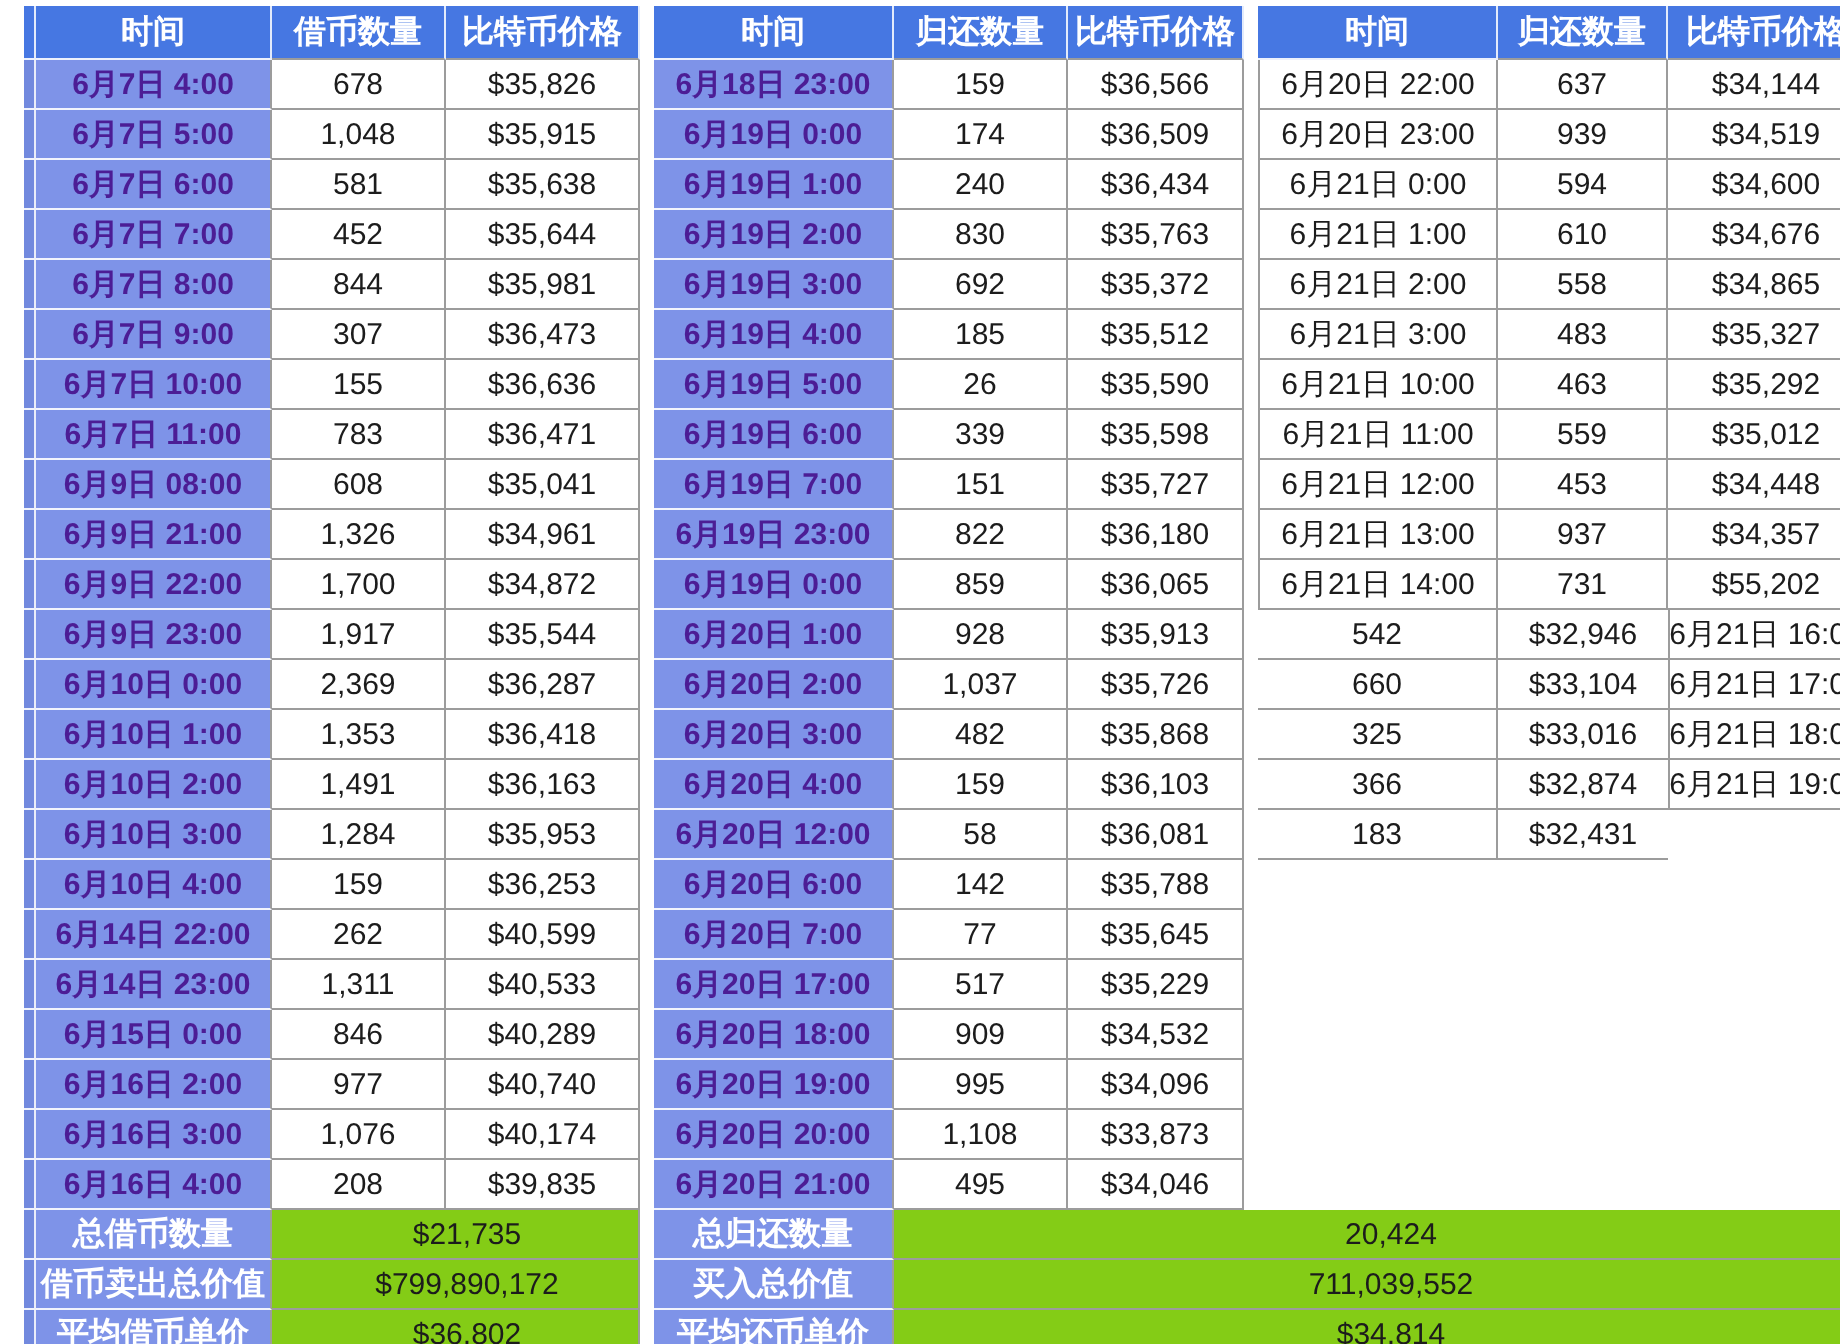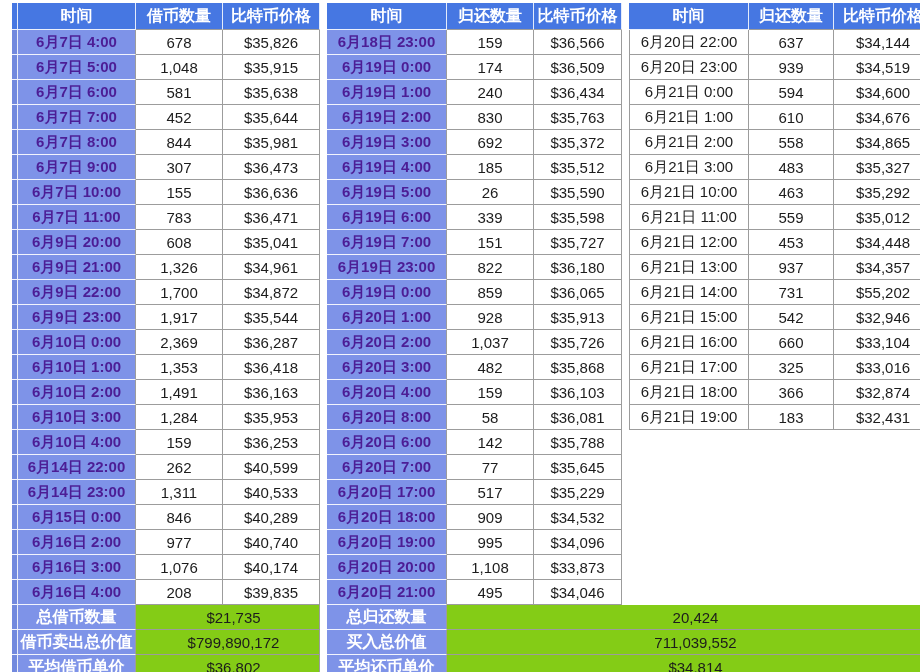--- a/index.html
+++ b/index.html
@@ -74,21 +74,21 @@
       <div class="cell dcell">$36,473</div>
       <div class="cell sliver"></div>
       <div class="cell tcell">6月7日 10:00</div>
       <div class="cell dcell">155</div>
       <div class="cell dcell">$36,636</div>
       <div class="cell sliver"></div>
       <div class="cell tcell">6月7日 11:00</div>
       <div class="cell dcell">783</div>
       <div class="cell dcell">$36,471</div>
       <div class="cell sliver"></div>
-      <div class="cell tcell">6月9日 20:00</div>
+      <div class="cell tcell">6月9日 08:00</div>
       <div class="cell dcell">608</div>
       <div class="cell dcell">$35,041</div>
       <div class="cell sliver"></div>
       <div class="cell tcell">6月9日 21:00</div>
       <div class="cell dcell">1,326</div>
       <div class="cell dcell">$34,961</div>
       <div class="cell sliver"></div>
       <div class="cell tcell">6月9日 22:00</div>
       <div class="cell dcell">1,700</div>
       <div class="cell dcell">$34,872</div>
@@ -192,21 +192,21 @@
       <div class="cell dcell">$35,913</div>
       <div class="cell tcell">6月20日 2:00</div>
       <div class="cell dcell">1,037</div>
       <div class="cell dcell">$35,726</div>
       <div class="cell tcell">6月20日 3:00</div>
       <div class="cell dcell">482</div>
       <div class="cell dcell">$35,868</div>
       <div class="cell tcell">6月20日 4:00</div>
       <div class="cell dcell">159</div>
       <div class="cell dcell">$36,103</div>
-      <div class="cell tcell">6月20日 8:00</div>
+      <div class="cell tcell">6月20日 12:00</div>
       <div class="cell dcell">58</div>
       <div class="cell dcell">$36,081</div>
       <div class="cell tcell">6月20日 6:00</div>
       <div class="cell dcell">142</div>
       <div class="cell dcell">$35,788</div>
       <div class="cell tcell">6月20日 7:00</div>
       <div class="cell dcell">77</div>
       <div class="cell dcell">$35,645</div>
       <div class="cell tcell">6月20日 17:00</div>
       <div class="cell dcell">517</div>
@@ -254,21 +254,20 @@
       <div class="cell dcell no-br">$35,012</div>
       <div class="cell pcell">6月21日 12:00</div>
       <div class="cell dcell">453</div>
       <div class="cell dcell no-br">$34,448</div>
       <div class="cell pcell">6月21日 13:00</div>
       <div class="cell dcell">937</div>
       <div class="cell dcell no-br">$34,357</div>
       <div class="cell pcell">6月21日 14:00</div>
       <div class="cell dcell">731</div>
       <div class="cell dcell no-br">$55,202</div>
-      <div class="cell pcell">6月21日 15:00</div>
       <div class="cell dcell">542</div>
       <div class="cell dcell no-br">$32,946</div>
       <div class="cell pcell">6月21日 16:00</div>
       <div class="cell dcell">660</div>
       <div class="cell dcell no-br">$33,104</div>
       <div class="cell pcell">6月21日 17:00</div>
       <div class="cell dcell">325</div>
       <div class="cell dcell no-br">$33,016</div>
       <div class="cell pcell">6月21日 18:00</div>
       <div class="cell dcell">366</div>

